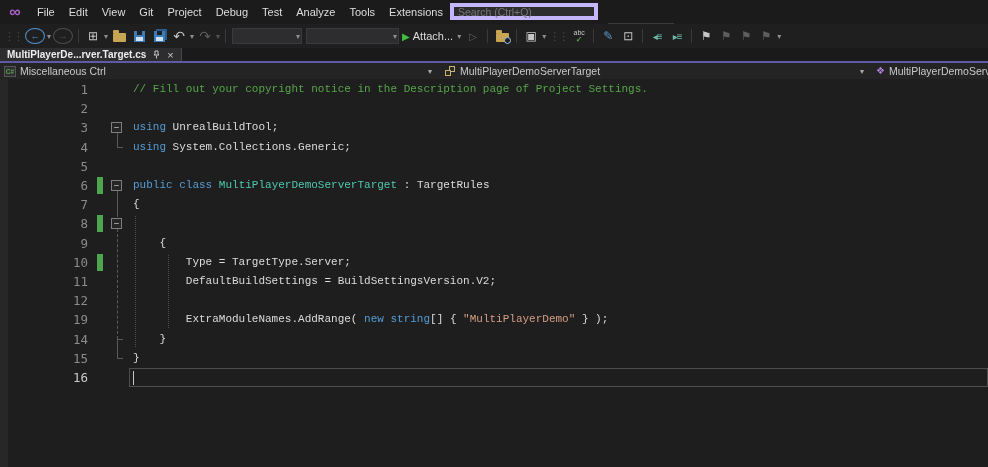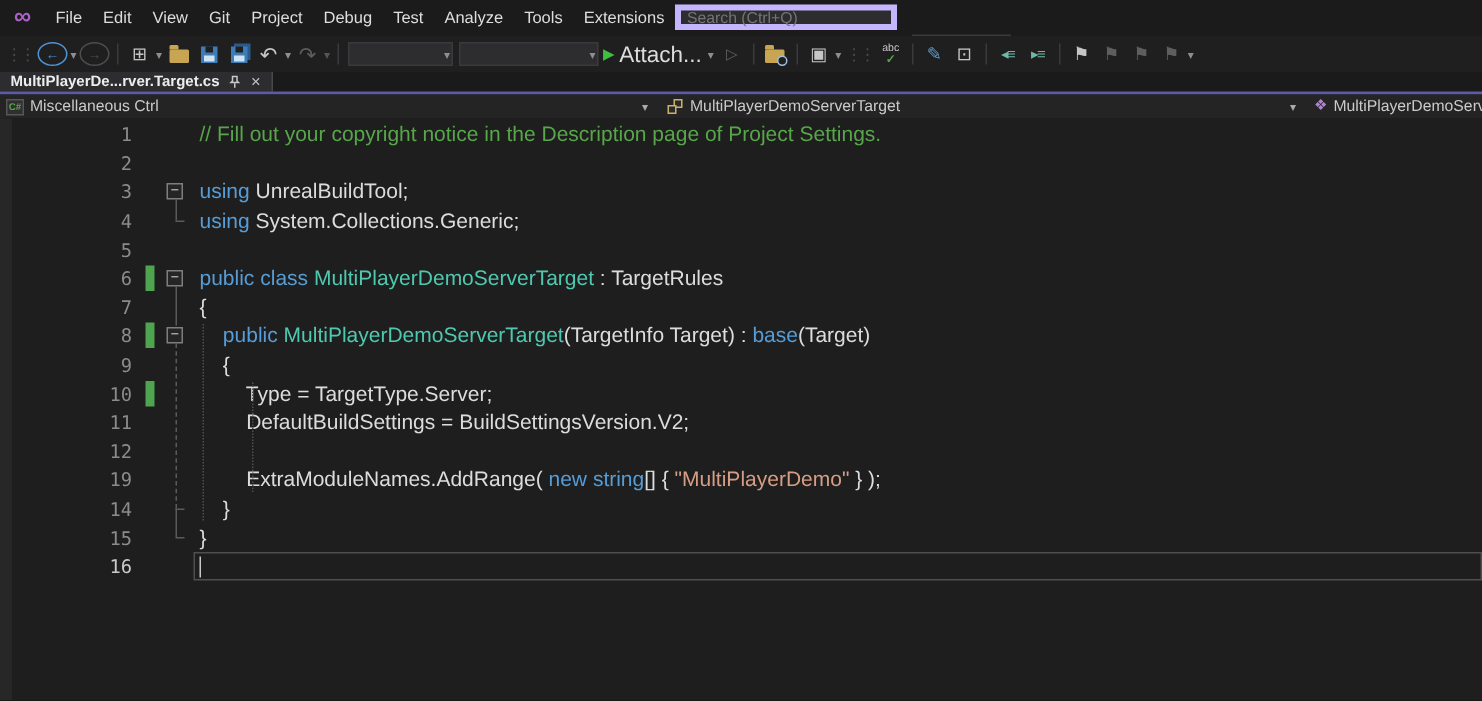--- a/index.html
+++ b/index.html
@@ -27,21 +27,21 @@
   .caret{font-size:8px;color:#8E8E90;margin:0 1px;}
   .caret.dis{color:#555;}
   .sep{width:1px;height:14px;background:#3A3A3C;margin:0 4px;}
   .circ{width:14px;height:14px;border-radius:50%;border:1px solid #4F94D4;color:#4F94D4;
         font-size:9px;line-height:13px;text-align:center;}
   .circ.dis{border-color:#4E4E50;color:#4E4E50;}
   .combo{height:16px;background:#2D2D30;border:1px solid #3A3A3D;box-sizing:border-box;
          display:inline-flex;align-items:center;justify-content:flex-end;margin:0 2px;}
   .play{color:#3FBE3F;font-size:10px;}
   .play.hollow{color:#606060;}
-  .attach-label{font-size:15px;color:#DCDCDC;margin:0 3px;}
+  .attach-label{font-size:11px;color:#DCDCDC;margin:0 3px;}
   .ic-folder{width:13px;height:9px;background:#C8A553;border-radius:1px;position:relative;margin-top:3px;}
   .ic-folder::before{content:"";position:absolute;top:-3px;left:0;width:6px;height:3px;
                      background:#C8A553;border-radius:1px 1px 0 0;}
   .ic-folder.find::after{content:"";position:absolute;right:-2px;bottom:-2px;width:5px;height:5px;
                      border:1.5px solid #9CC3E6;border-radius:50%;background:#1F1F20;}
   .ic-floppy{width:11px;height:11px;background:#3E7CB8;position:relative;}
   .ic-floppy::before{content:"";position:absolute;top:0;left:3px;width:5px;height:4px;background:#1F1F20;}
   .ic-floppy::after{content:"";position:absolute;bottom:1px;left:2px;width:7px;height:4px;background:#CFE3F5;}
   .ic-floppy.all{box-shadow:2px -2px 0 0 #2A5A8C;}
   .ic-abc{display:inline-flex;flex-direction:column;align-items:center;line-height:6px;}
@@ -65,21 +65,21 @@
            font-size:6.5px;font-weight:bold;color:#57A64A;text-align:center;line-height:9px;}
   .member-icon{font-size:10px;color:#B180D7;line-height:12px;}
   
   .editor{position:absolute;top:79px;left:0;right:0;bottom:0;background:#1E1E1E;}
   .gutter-strip{position:absolute;left:0;top:0;bottom:0;width:8px;background:#272728;}
   .row{position:absolute;left:0;right:0;height:19.2px;}
   .ln{position:absolute;left:0;width:88px;text-align:right;font-family:"DejaVu Sans Mono",monospace;
       font-size:12.5px;color:#8B8B8B;line-height:19.2px;}
   .ln.active{color:#CACACA;}
   .txt{position:absolute;left:133px;top:0;height:19.2px;line-height:19.2px;white-space:pre;
-       font-family:Liberation Sans, sans-serif;font-size:14px;}
+       font-family:Liberation Mono, monospace;font-size:11px;}
   .tk-kw{color:#569CD6;} .tk-type{color:#4EC9B0;} .tk-cmt{color:#57A64A;}
   .tk-str{color:#D69D85;} .tk-pln{color:#DCDCDC;}
   .chbar{position:absolute;left:97px;width:6px;height:17px;background:#4FA44F;}
   .cbox{position:absolute;left:111px;width:11px;height:11px;border:1px solid #7E7E7E;box-sizing:border-box;
         background:#252526;color:#C0C0C0;font-size:9px;line-height:8px;text-align:center;
         font-family:"DejaVu Sans Mono",monospace;}
   .vguide{position:absolute;width:0;border-left:1px solid #5A5A5A;}
   .vguide.dashed{border-left-style:dashed;border-left-color:#5A5A5A;}
   .vguide.dotted{border-left-style:dotted;border-left-color:#4E4E4E;}
   .hstub{position:absolute;height:0;border-top:1px solid #5A5A5A;}
@@ -231,21 +231,20 @@
       <div class="row" style="top: 97px;">
         <div class="ln">6</div>
         <div class="txt"><span class="tk-kw">public</span><span class="tk-pln"> </span><span class="tk-kw">class</span><span class="tk-pln"> </span><span class="tk-type">MultiPlayerDemoServerTarget</span><span class="tk-pln"> : TargetRules</span></div>
       </div>
       <div class="row" style="top: 116.2px;">
         <div class="ln">7</div>
         <div class="txt"><span class="tk-pln">{</span></div>
       </div>
       <div class="row" style="top: 135.4px;">
         <div class="ln">8</div>
-        <div class="txt"><span class="tk-pln">    </span><span class="tk-kw">public</span><span class="tk-pln"> </span><span class="tk-type">MultiPlayerDemoServerTarget</span><span class="tk-pln">(TargetInfo Target) : </span><span class="tk-kw">base</span><span class="tk-pln">(Target)</span></div>
       </div>
       <div class="row" style="top: 154.6px;">
         <div class="ln">9</div>
         <div class="txt"><span class="tk-pln">    {</span></div>
       </div>
       <div class="row" style="top: 173.8px;">
         <div class="ln">10</div>
         <div class="txt"><span class="tk-pln">        Type = TargetType.Server;</span></div>
       </div>
       <div class="row" style="top: 193px;">

